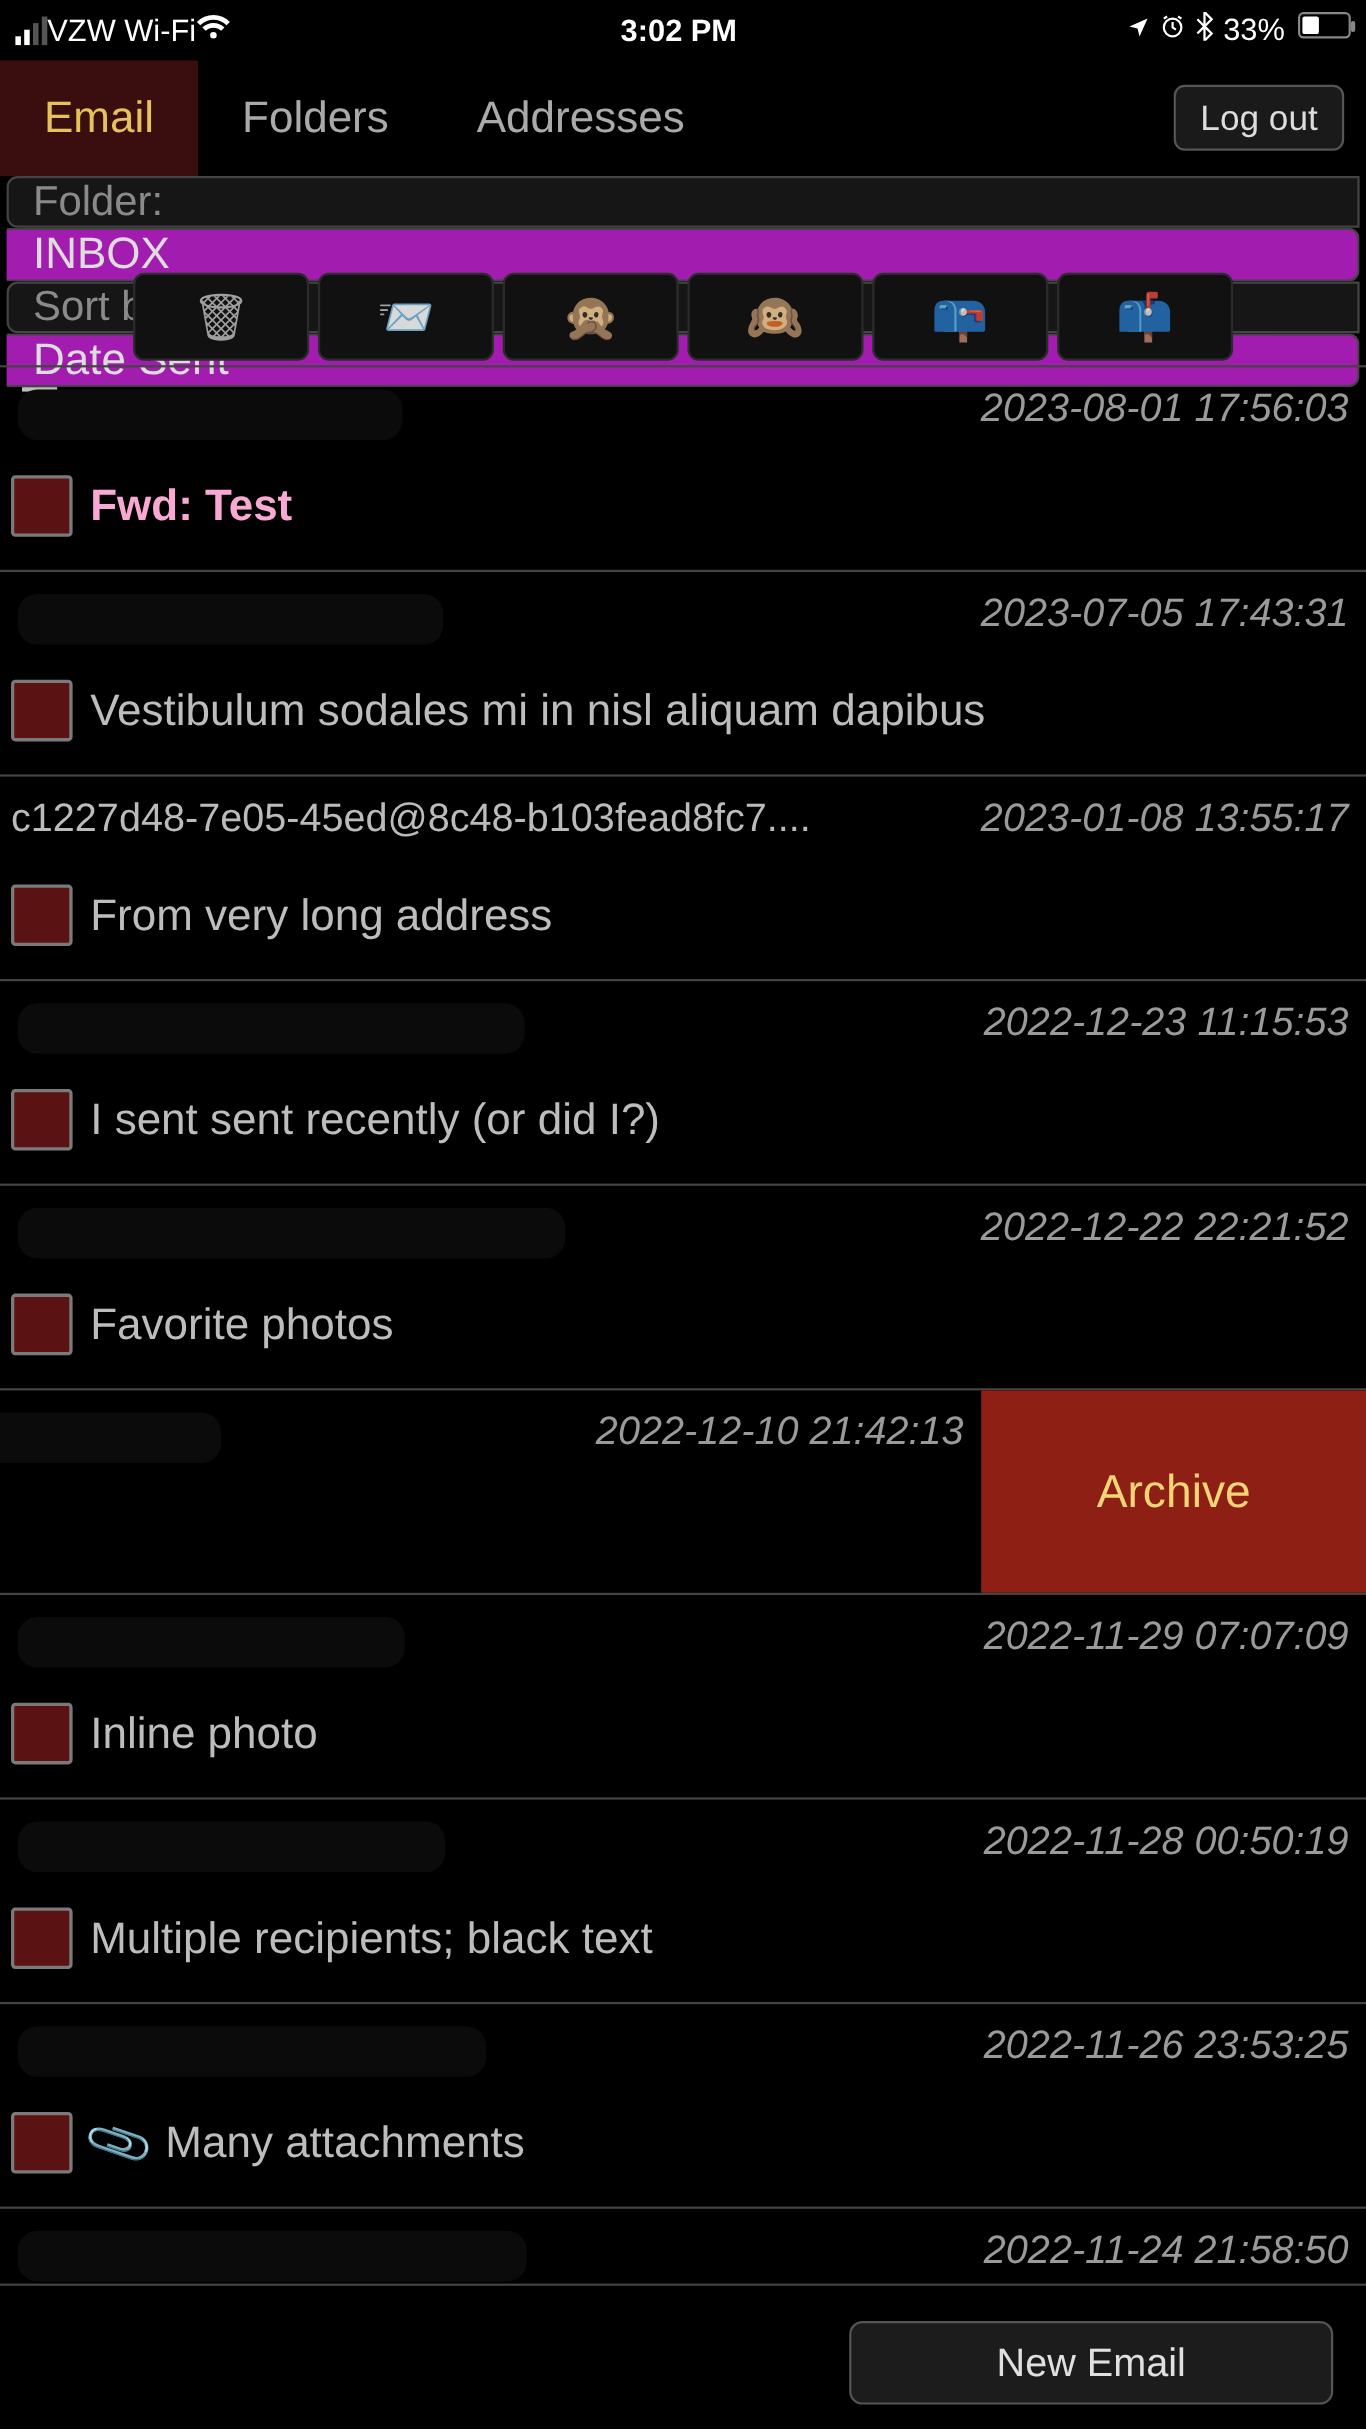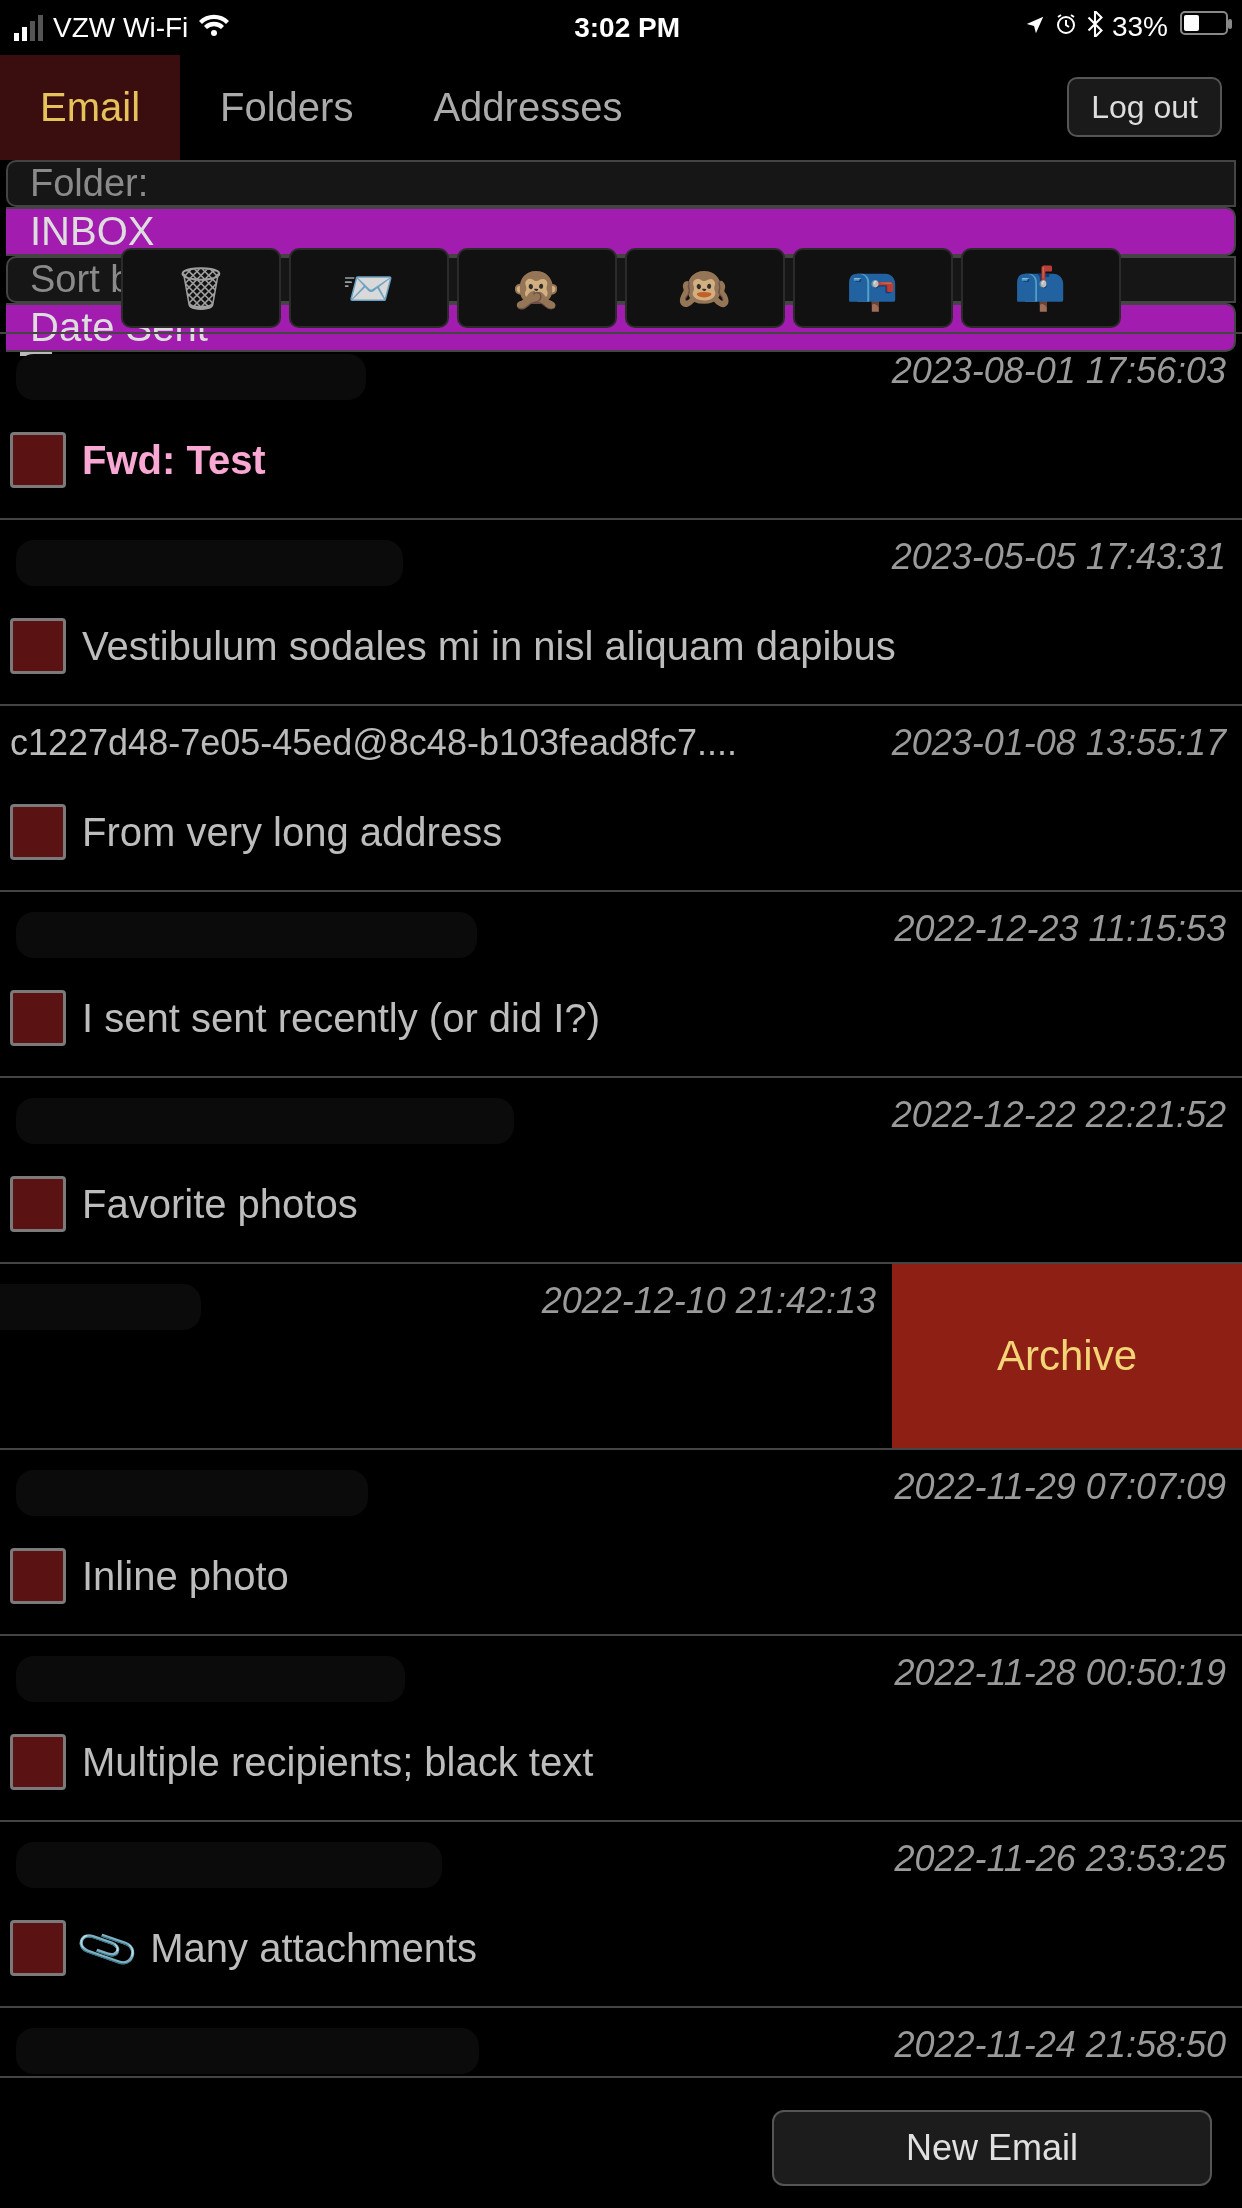--- a/index.html
+++ b/index.html
@@ -16,21 +16,21 @@
   
   .statusbar {
     height: 55px;
     display: flex;
     align-items: center;
     padding: 0 14px;
     color: #fff;
     font-size: 28px;
     font-weight: 500;
   }
-  .sb-left { display: flex; align-items: center; gap: 10px; }
+  .sb-left { display: flex; align-items: center; }
   .sb-center { flex: 1; text-align: center; font-weight: 600; }
   .sb-right { display: flex; gap: 8px; }
   .signal-bars { display: inline-flex; align-items: flex-end; gap: 3px; }
   .signal-bars span { width: 5px; background: #555; display: inline-block; }
   .signal-bars span.on { background: #fff; }
   .signal-bars span:nth-child(1){height:8px} .signal-bars span:nth-child(2){height:14px}
   .signal-bars span:nth-child(3){height:20px} .signal-bars span:nth-child(4){height:26px}
   .wifi-glyph { font-size: 30px; }
   .battery {
     width: 48px; height: 24px; border: 2px solid #888; border-radius: 5px;
@@ -313,21 +313,21 @@
         <div class="subj-line">
           <div class="chk"></div>
           <div class="subject unread">Fwd: Test</div>
         </div>
       </div>
     </div>
     <div class="row">
       <div class="content-wrap">
         <div class="top">
           <div class="sender"></div>
-          <div class="ts">2023-05-05 17:43:31</div>
+          <div class="ts">2023-07-05 17:43:31</div>
         </div>
         <div class="redact" style="left: 6px; top: 10px; width: 387px; height: 46px;"></div>
         <div class="subj-line">
           <div class="chk"></div>
           <div class="subject">Vestibulum sodales mi in nisl aliquam dapibus</div>
         </div>
       </div>
     </div>
     <div class="row">
       <div class="content-wrap">

